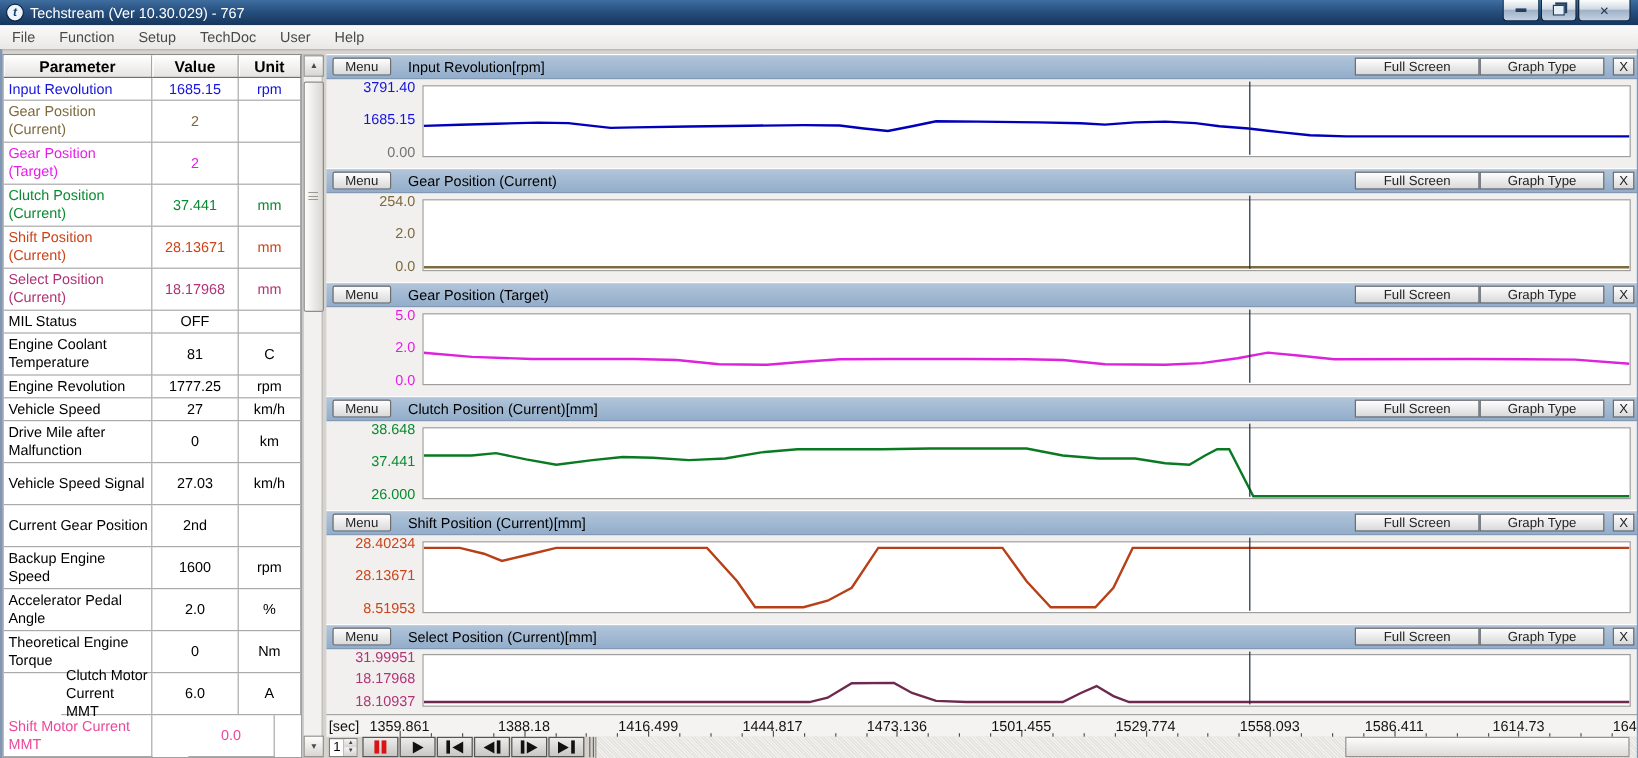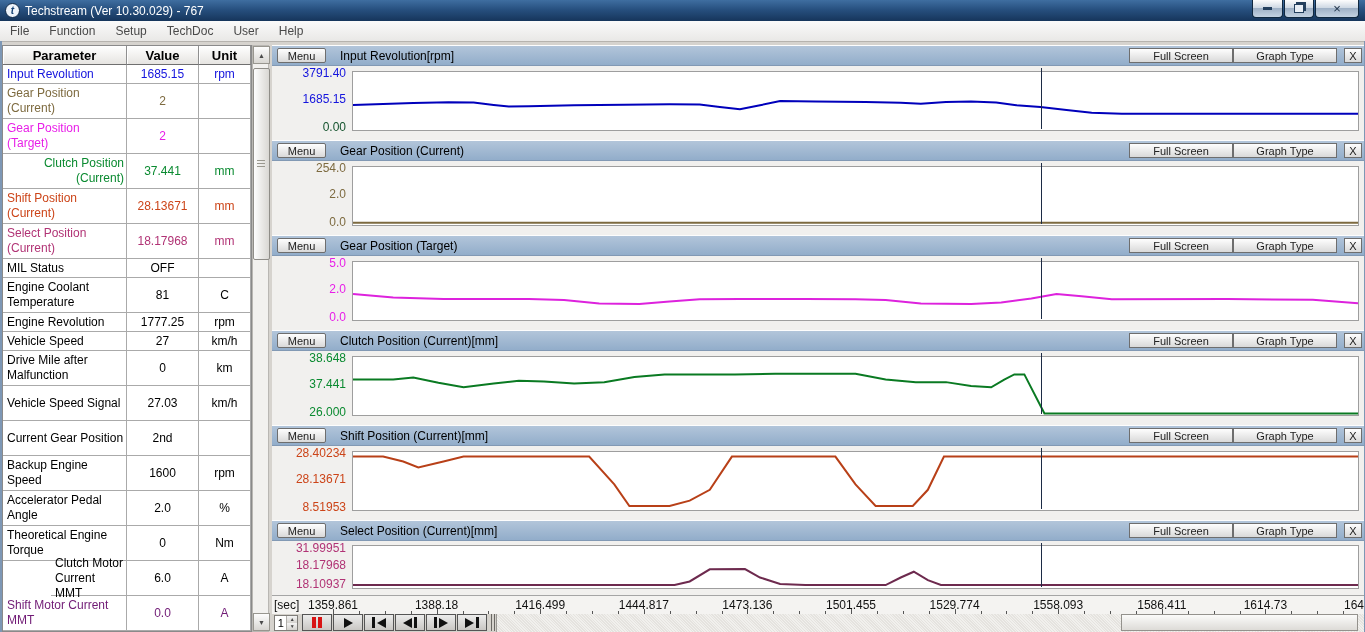--- a/index.html
+++ b/index.html
@@ -141,21 +141,21 @@
         <div class="tcell tp" style="height: 35px; box-sizing: border-box;">Gear Position (Current)</div>
         <div class="tcell tv" style="height: 35px; box-sizing: border-box;">2</div>
         <div class="tcell tu" style="height: 35px; box-sizing: border-box;"></div>
       </div>
       <div class="trow" style="color: rgb(232, 30, 232);">
         <div class="tcell tp" style="height: 35px; box-sizing: border-box;">Gear Position (Target)</div>
         <div class="tcell tv" style="height: 35px; box-sizing: border-box;">2</div>
         <div class="tcell tu" style="height: 35px; box-sizing: border-box;"></div>
       </div>
       <div class="trow" style="color: rgb(10, 138, 48);">
-        <div class="tcell tp" style="height: 35px; box-sizing: border-box; text-align: right;">Clutch Position (Current)</div>
+        <div class="tcell tp" style="height: 35px; box-sizing: border-box;">Clutch Position (Current)</div>
         <div class="tcell tv" style="height: 35px; box-sizing: border-box;">37.441</div>
         <div class="tcell tu" style="height: 35px; box-sizing: border-box;">mm</div>
       </div>
       <div class="trow" style="color: rgb(204, 68, 24);">
         <div class="tcell tp" style="height: 35px; box-sizing: border-box;">Shift Position (Current)</div>
         <div class="tcell tv" style="height: 35px; box-sizing: border-box;">28.13671</div>
         <div class="tcell tu" style="height: 35px; box-sizing: border-box;">mm</div>
       </div>
       <div class="trow" style="color: rgb(177, 51, 117);">
         <div class="tcell tp" style="height: 35px; box-sizing: border-box;">Select Position (Current)</div>
@@ -210,21 +210,21 @@
       <div class="trow" style="color: rgb(0, 0, 0);">
         <div class="tcell tp" style="height: 35px; box-sizing: border-box;">Theoretical Engine Torque</div>
         <div class="tcell tv" style="height: 35px; box-sizing: border-box;">0</div>
         <div class="tcell tu" style="height: 35px; box-sizing: border-box;">Nm</div>
       </div>
       <div class="trow" style="color: rgb(0, 0, 0);">
         <div class="tcell tp" style="height: 35px; box-sizing: border-box; margin-left: 48px;">Clutch Motor Current MMT</div>
         <div class="tcell tv" style="height: 35px; box-sizing: border-box;">6.0</div>
         <div class="tcell tu" style="height: 35px; box-sizing: border-box;">A</div>
       </div>
-      <div class="trow" style="color: #701a75;">
+      <div class="trow" style="color: #ec4899; gap: 30px;">
         <div class="tcell tp" style="height: 35px; box-sizing: border-box;">Shift Motor Current MMT</div>
         <div class="tcell tv" style="height: 35px; box-sizing: border-box;">0.0</div>
         <div class="tcell tu" style="height: 35px; box-sizing: border-box;">A</div>
       </div>
     </div>
 </div>
 
 <div class="vscroll">
   <div class="sb-btn sb-up">▲</div>
   <div class="sb-thumb">
@@ -238,21 +238,21 @@
       <div class="gp-header">
         <button class="menu-btn">Menu</button>
         <span class="gp-title">Input Revolution[rpm]</span>
         <button class="gp-btn gp-fs">Full Screen</button>
         <button class="gp-btn gp-gt">Graph Type</button>
         <button class="gp-btn gp-x">X</button>
       </div>
       <div class="gp-body" style="height: 76px;">
         <span class="ylab" style="top: 0px; color: rgb(20, 20, 221);">3791.40</span>
         <span class="ylab" style="top: 26px; color: rgb(20, 20, 221);">1685.15</span>
-        <span class="ylab" style="top: 54px; color: #14532d;">0.00</span>
+        <span class="ylab" style="top: 54px; color: #737373;">0.00</span>
         <div class="plot-box" style="top: 5px; height: 58px;">
           <svg viewBox="0 0 1000 100" preserveAspectRatio="none">
             <polyline points="0.0,56.74 30.0,55.16 60.0,53.58 95.0,52.00 120.0,52.79 140.0,56.74 155.0,59.65 175.0,58.85 220.0,57.54 270.0,56.48 315.0,55.69 345.0,56.22 365.0,60.44 385.0,64.13 405.0,57.27 425.0,50.15 460.0,50.68 510.0,51.73 545.0,53.05 565.0,54.90 590.0,51.73 615.0,50.68 640.0,52.79 660.0,57.27 684.0,60.44 710.0,65.71 735.0,70.20 765.0,71.78 1000.0,71.78" fill="none" stroke="#0000bb" stroke-width="2" vector-effect="non-scaling-stroke"></polyline>
           </svg>
         </div>
         <div class="cursor-line" style="left: 768.788px; top: 2px; height: 61px;"></div>
       </div>
     </section>
     <section class="graph-panel" style="top: 140px; height: 95px;">
       <div class="gp-header">

